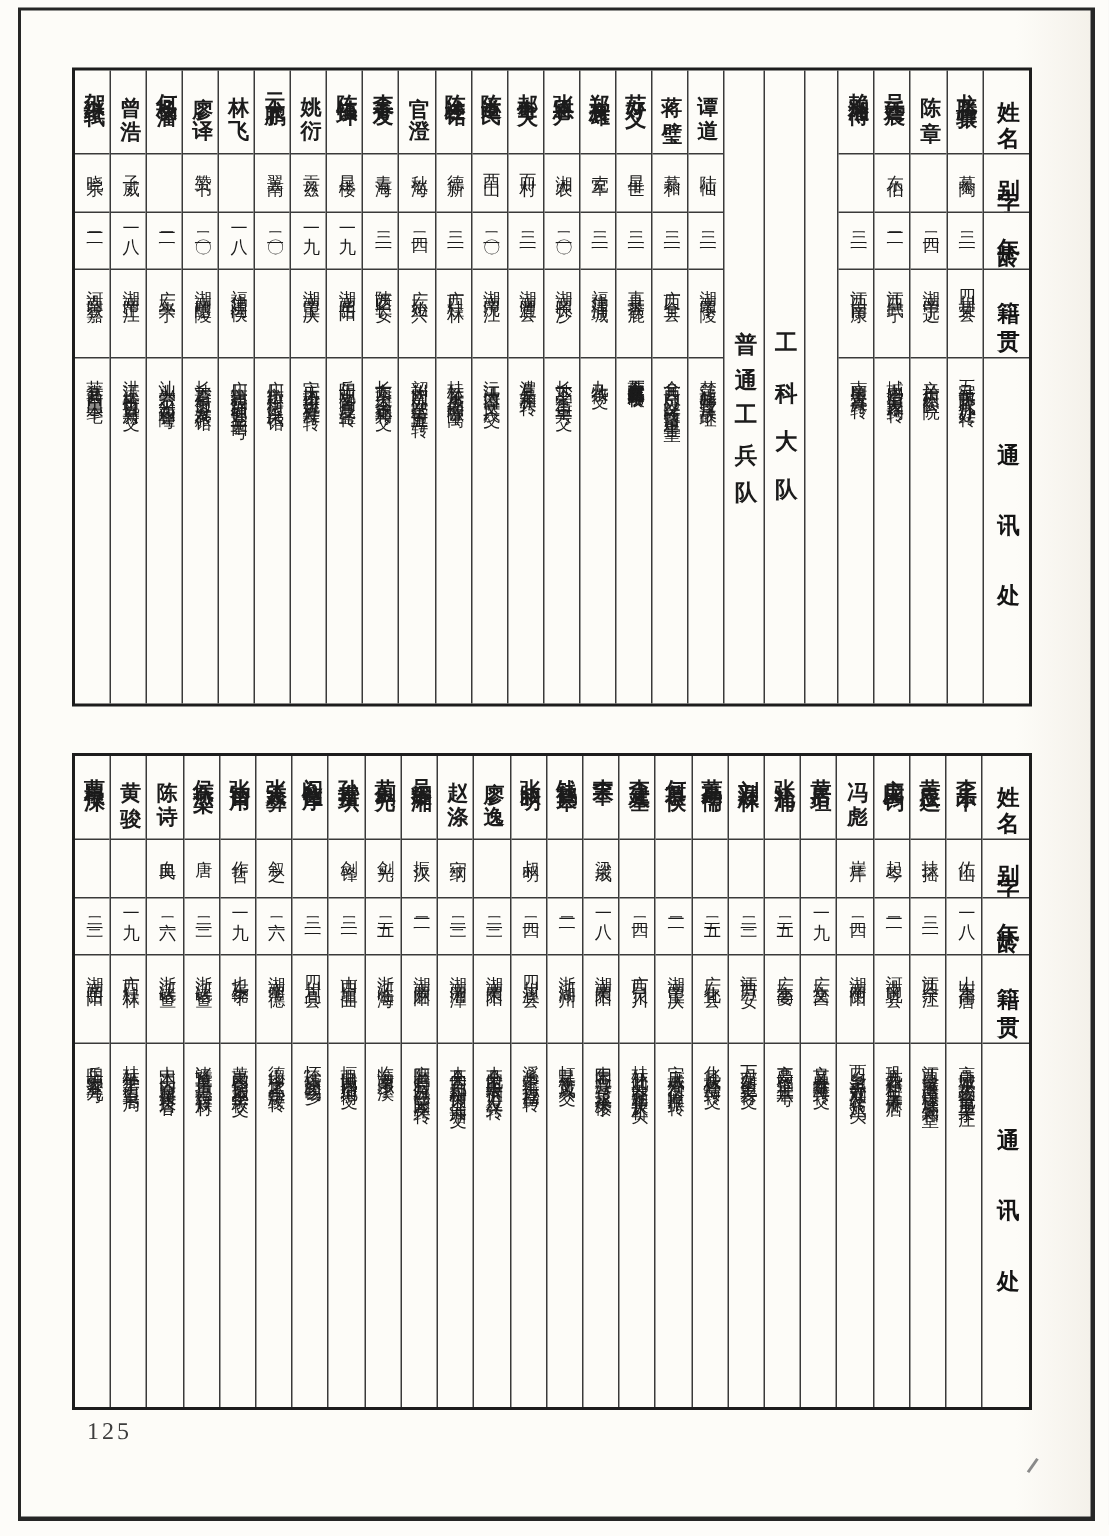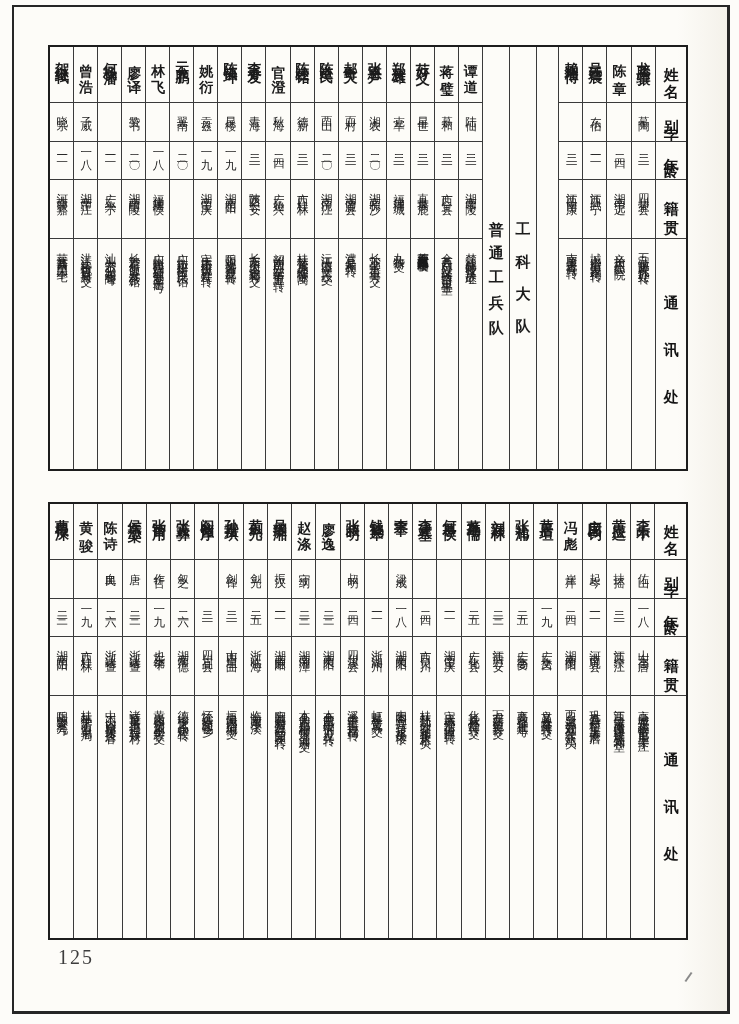--- a/index.html
+++ b/index.html
@@ -57,21 +57,21 @@
   .hd-age    { letter-spacing:5px;  padding-top:4px; }
   .hd-native { letter-spacing:19px; padding-top:9px; }
   .hd-contact{ letter-spacing:47px; padding-top:44px; font-size:15px; }
 
   .sec { font-size:15px; font-weight:700; align-self:center; }
   .sec.n4 { letter-spacing:32px; padding-top:32px; }
   .sec.n5 { letter-spacing:25px; padding-top:25px; }
 
   .page-number {
     position:absolute; left:58px; top:946px;
-    font-size:20px; letter-spacing:2px; color:#3d3d3d;
+    font-size:16px; letter-spacing:2px; color:#3d3d3d;
     font-family:"Liberation Serif","DejaVu Serif",serif;
   }
   .pencil-mark {
     position:absolute; left:683px; top:976px; width:11px; height:2px;
     background:#8a8a8a; transform:rotate(-55deg);
   }
 </style>
 </head>
 <body>
 

